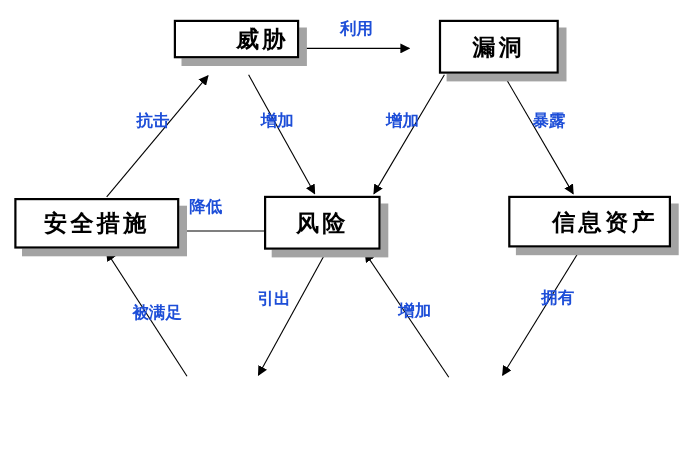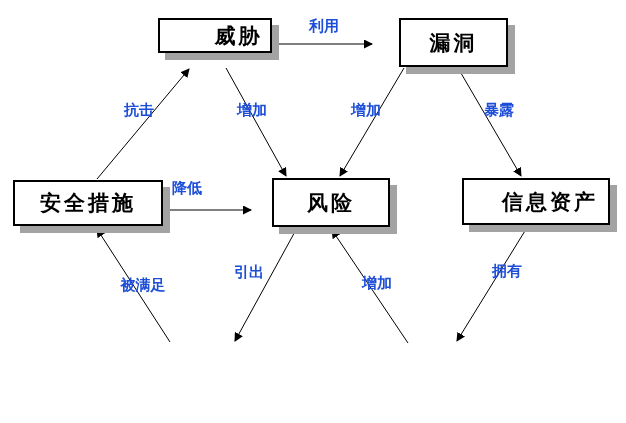--- a/index.html
+++ b/index.html
@@ -27,21 +27,21 @@
     justify-content: center;
     font-size: 21px;
     font-weight: bold;
     color: #000000;
     letter-spacing: 3px;
     white-space: nowrap;
   }
   .node-threat   { left: 158px; top: 18px;  width: 114px; height: 35px; padding-left: 47px; }
   .node-vuln     { left: 375px; top: 18px;  width: 109px; height: 49px; margin-left: 24px; }
   .node-measures { left: 13px;  top: 180px; width: 150px; height: 46px; }
-  .node-risk     { left: 272px; top: 178px; width: 118px; height: 49px; }
+  .node-risk     { left: 240px; top: 178px; width: 106px; height: 49px; }
   .node-assets   { left: 462px; top: 178px; width: 148px; height: 47px; padding-left: 28px; }
   .node-reqs     { left: 123px; top: 343px; width: 149px; height: 49px; }
   .node-value    { left: 367px; top: 344px; width: 115px; height: 48px; }
   .edge-label {
     position: absolute;
     transform: translate(-50%, -50%);
     font-size: 15px;
     font-weight: bold;
     color: #1d4ed8;
     white-space: nowrap;

